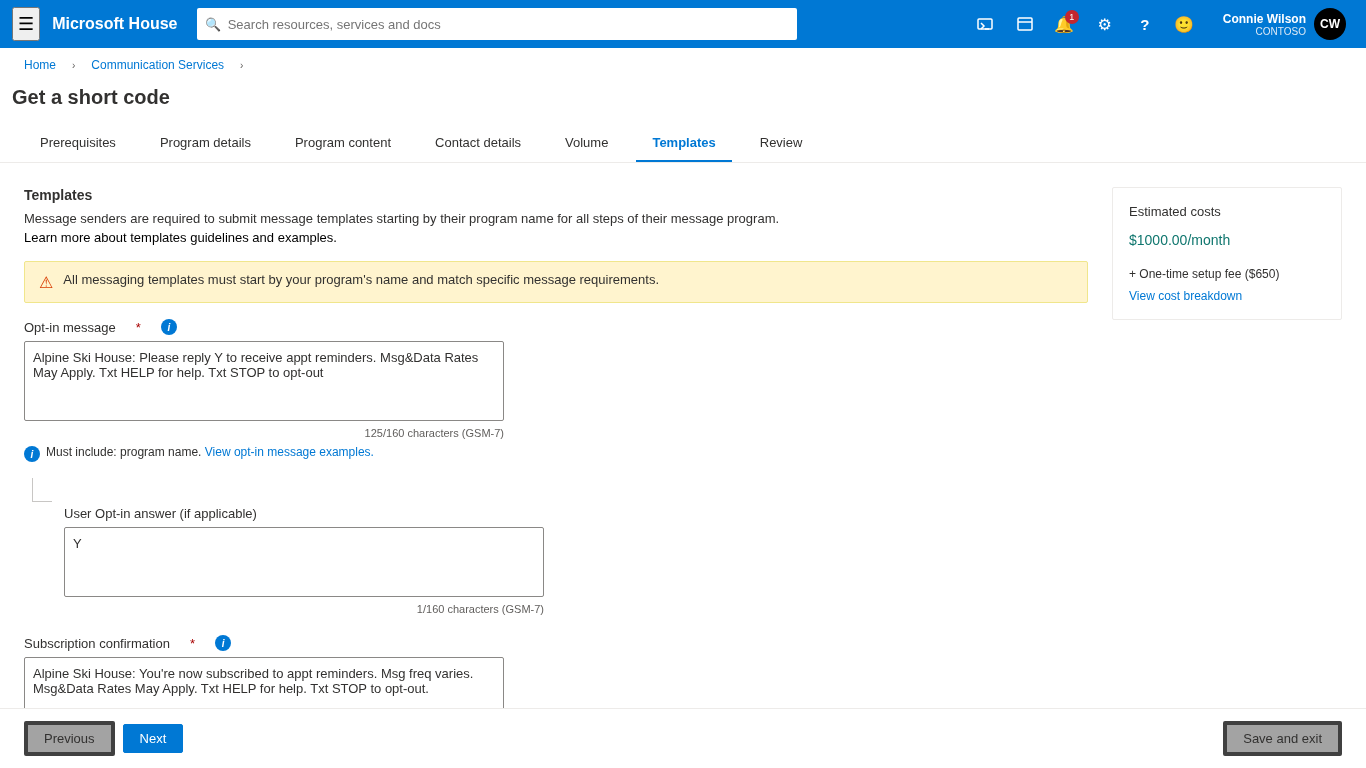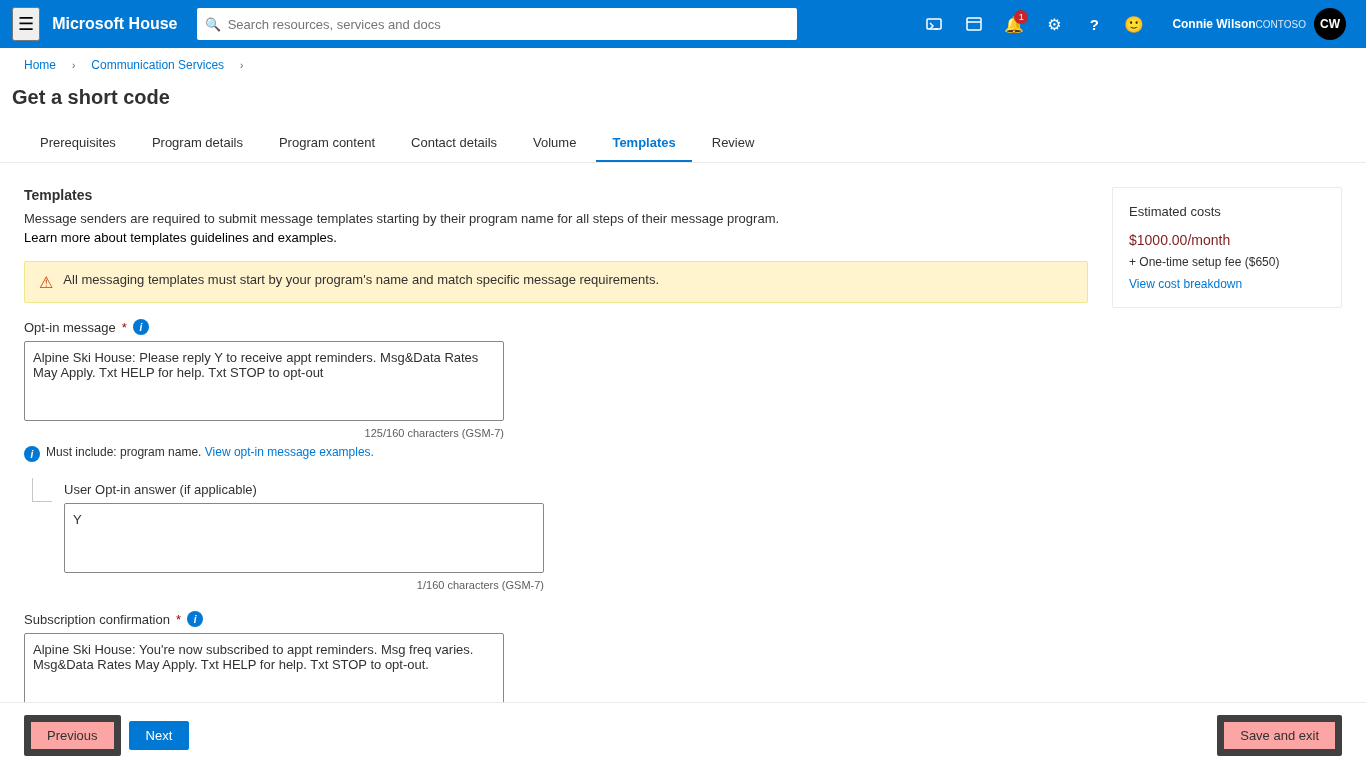--- a/index.html
+++ b/index.html
@@ -39,21 +39,21 @@
     }
     .notif-badge {
       position: absolute; top: 4px; right: 4px;
       background: #c4262e; color: #fff; border-radius: 50%;
       width: 14px; height: 14px; font-size: 9px;
       display: flex; align-items: center; justify-content: center;
     }
     .topnav-user {
       display: flex; align-items: center; gap: 8px; cursor: pointer; padding: 4px 8px;
     }
-    .topnav-user-info { display: flex; flex-direction: row; align-items: center; }
+    .topnav-user-info { display: flex; flex-direction: column; align-items: flex-end; }
     .topnav-user-name { font-size: 12px; font-weight: 600; color: #fff; }
     .topnav-user-org { font-size: 10px; color: #dce9f5; }
     .topnav-avatar {
       width: 32px; height: 32px; border-radius: 50%; background: #000000;
       display: flex; align-items: center; justify-content: center;
       font-size: 12px; font-weight: 600; color: #fff; overflow: hidden;
     }
 
     
     .breadcrumb {
@@ -66,21 +66,21 @@
 
     
     .page-title {
       padding: 4px 12px 16px;
       font-size: 20px; font-weight: 600; color: #323130;
     }
 
     
     .tabs {
       display: flex; border-bottom: 1px solid #edebe9;
-      padding: 0 24px; gap: 4px;
+      padding: 0 24px; gap: 12px;
     }
     .tab {
       padding: 10px 16px; font-size: 13px; color: #323130;
       cursor: pointer; border-bottom: 2px solid transparent;
       white-space: nowrap;
     }
     .tab.active { color: #0078d4; border-bottom-color: #0078d4; font-weight: 600; }
 
     
     .main-content {
@@ -98,21 +98,21 @@
     .warning-box {
       background: #fff4ce; border: 1px solid #f0e68c;
       padding: 10px 14px; display: flex; align-items: flex-start; gap: 10px;
       margin: 16px 0; border-radius: 2px;
     }
     .warning-icon { color: #d83b01; font-size: 16px; margin-top: 1px; }
     .warning-text { font-size: 13px; }
 
     
     .form-group { margin-bottom: 20px; }
-    .form-label-row { display: flex; align-items: center; gap: 6px; margin-bottom: 6px; }
+    .form-label-row { display: flex; align-items: center; gap: 20px; margin-bottom: 6px; }
     .form-label { font-size: 13px; font-weight: 500; }
     .form-label-required { color: #a80000; }
     .info-icon {
       display: inline-flex; align-items: center; justify-content: center;
       width: 16px; height: 16px; border-radius: 50%;
       background: #0078d4; color: #fff; font-size: 10px; font-style: italic;
       font-weight: 600; cursor: default;
     }
     .form-textarea {
       width: 100%; max-width: 480px; height: 80px; padding: 8px;
@@ -140,38 +140,38 @@
     .sub-field-row {
       display: flex; align-items: flex-start; gap: 12px;
       margin-bottom: 20px; margin-left: 0;
     }
 
     
     .cost-card {
       border: 1px solid #edebe9; padding: 16px; border-radius: 2px;
     }
     .cost-card-title { font-size: 13px; color: #323130; margin-bottom: 6px; }
-    .cost-amount { font-size: 22px; font-weight: 300; color: #7f1d1d; }
+    .cost-amount { font-size: 22px; font-weight: 300; color: #0f766e; }
     .cost-amount span { font-size: 14px; font-weight: 400; }
-    .cost-setup { font-size: 12px; color: #323130; margin-top: 4px; }
+    .cost-setup { font-size: 12px; color: #323130; margin-top: 16px; }
     .cost-link { color: #0078d4; font-size: 12px; text-decoration: none; margin-top: 8px; display: block; }
 
     
     .bottom-bar {
       position: fixed; bottom: 0; left: 0; right: 0;
       background: #fff; border-top: 1px solid #edebe9;
       padding: 12px 24px;
       display: flex; align-items: center; gap: 8px;
     }
     .btn {
       padding: 6px 16px; font-size: 13px; border-radius: 2px; cursor: pointer;
       font-family: inherit;
     }
     .btn-secondary {
-      background: #fca5a5; border: 7px solid #404040; color: #323130;
+      background: #a3a3a3; border: 4px solid #404040; color: #323130;
     }
     .btn-primary {
       background: #0078d4; border: 1px solid #0078d4; color: #fff;
     }
     .btn-save-exit {
       margin-left: auto;
     }
 
     
     .content-wrapper { padding-bottom: 64px; }
@@ -277,21 +277,21 @@
             <a href="#">View opt-in message examples.</a>
           </span>
         </div>
       </div>
 
       
       <div class="sub-field-row">
         <div style="display:flex; align-items:flex-start; gap:0; padding-left:8px;">
           <div style="border-left:1px solid #c8c6c4; border-bottom:1px solid #c8c6c4; width:20px; height:24px; margin-top:-4px;"></div>
         </div>
-        <div style="flex:1;">
+        <div style="flex:1;margin-top:24px;">
           <div class="form-label-row" style="margin-bottom:6px;">
             <span class="form-label">User Opt-in answer (if applicable)</span>
           </div>
           <textarea class="form-textarea" style="height: 70px;">Y</textarea>
           <div class="char-count">1/160 characters (GSM-7)</div>
         </div>
       </div>
 
       
       <div class="form-group">

